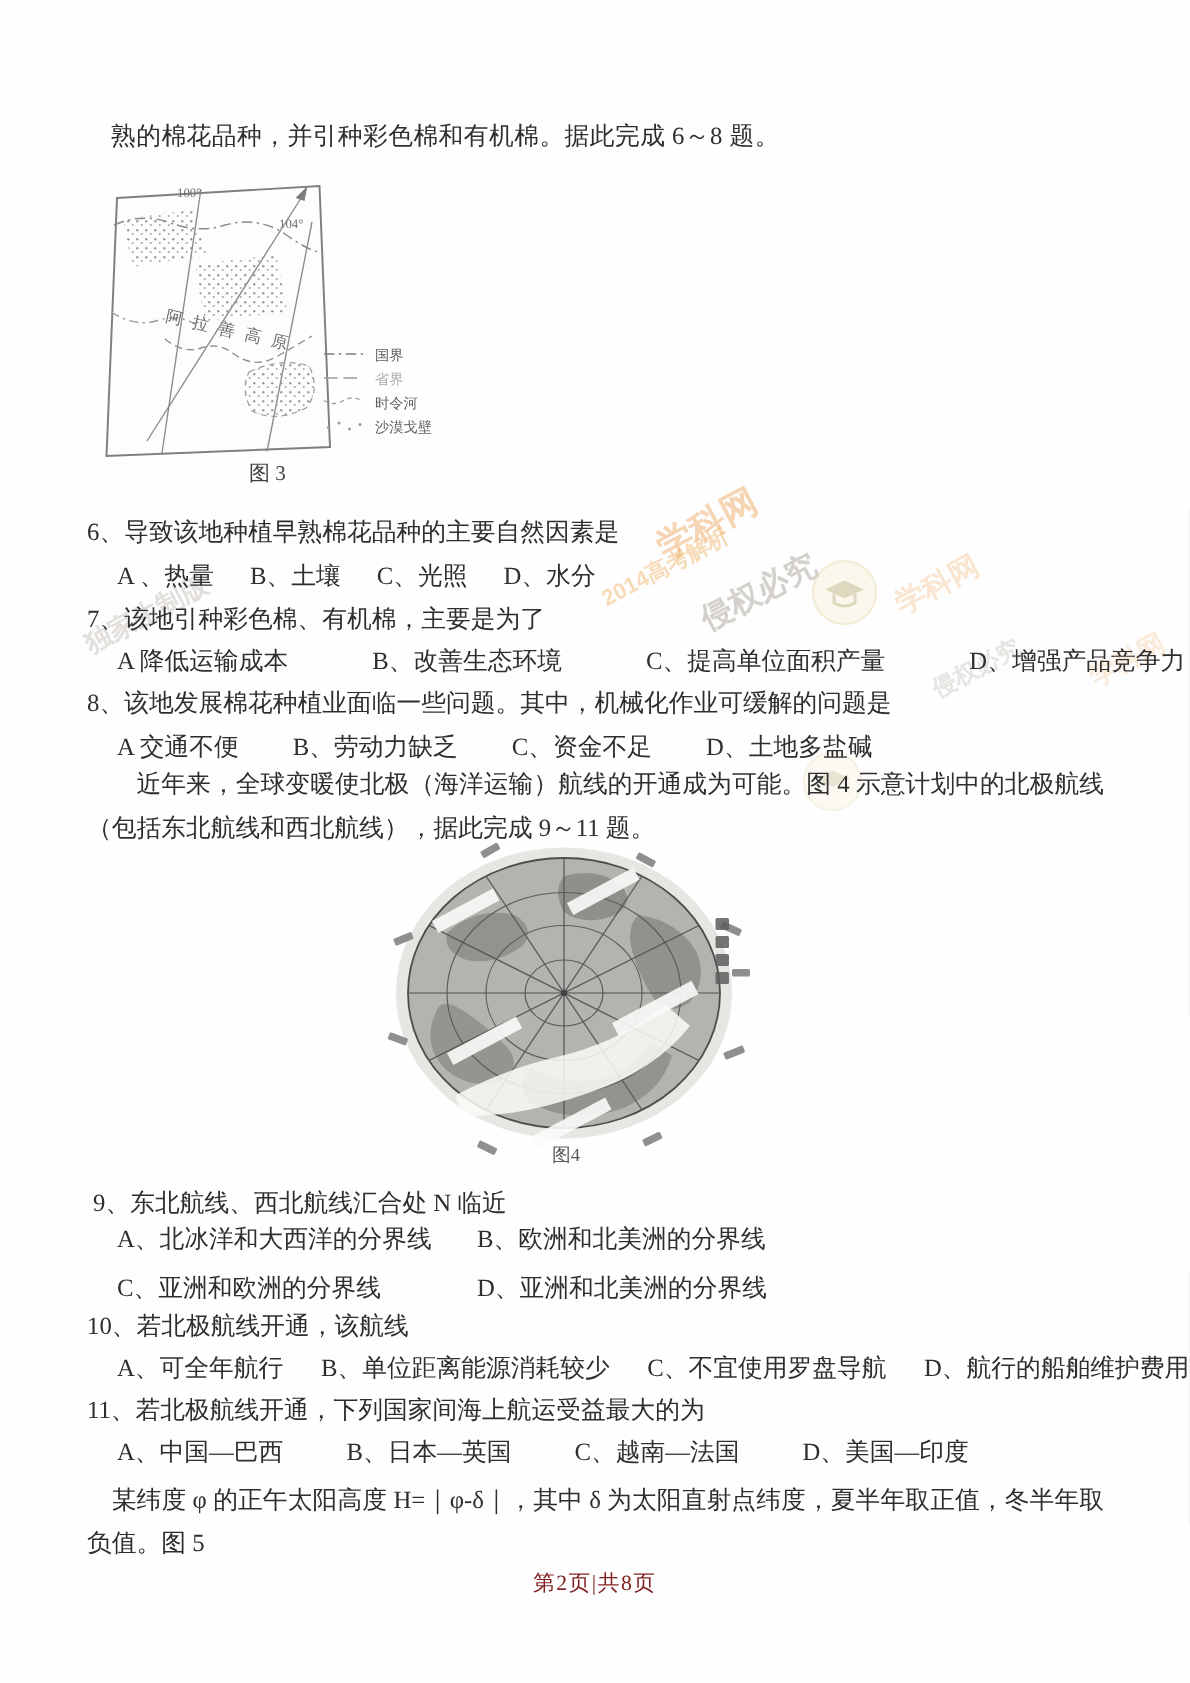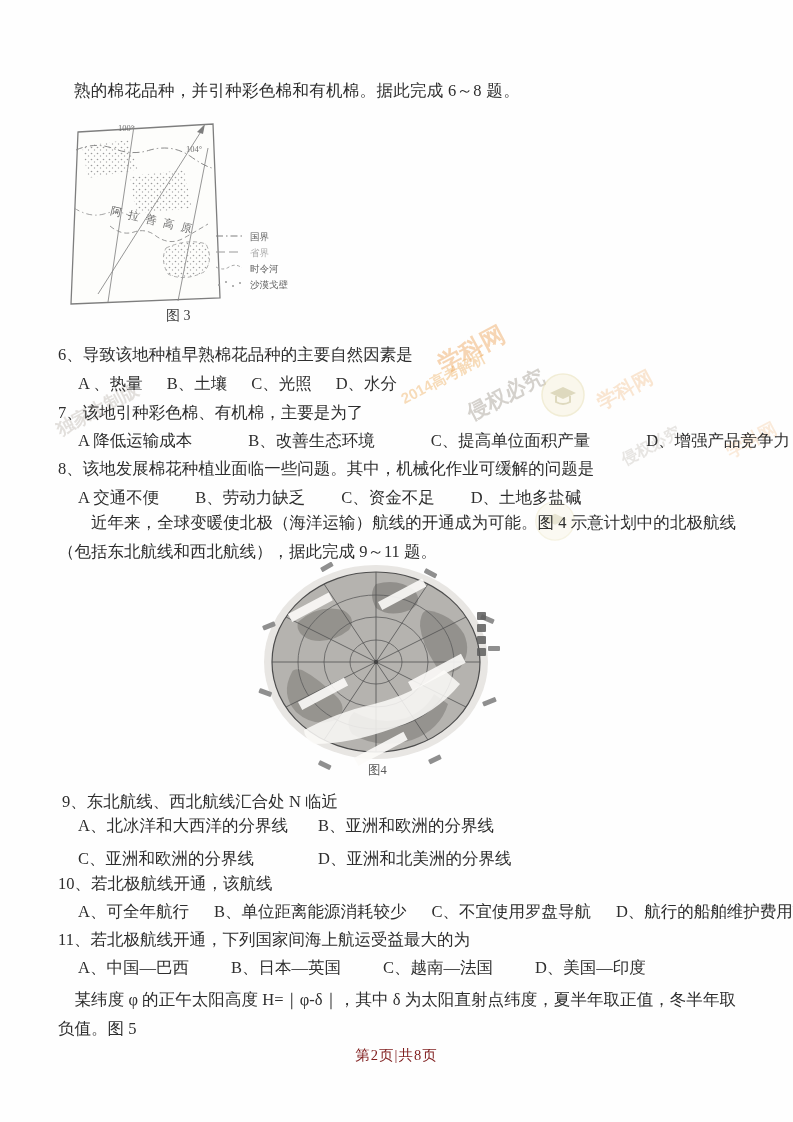--- a/index.html
+++ b/index.html
@@ -191,21 +191,21 @@
 
       <text x="110" y="212" font-size="12.5" fill="#5a5a5a">图4</text>
     </svg>
   </div>
 
   <p class="abs stem" style="top:787px;margin:4px;">
     <span>9、</span><span>东北航线、西北航线汇合处 N 临近</span>
   </p>
   <div class="abs" style="top:815px;left:78px;display:grid;grid-template-columns:240px auto;row-gap:11px;white-space:nowrap;">
     <span>A、北冰洋和大西洋的分界线</span>
-    <span>B、亚洲和欧洲的分界线</span>
+    <span>B、欧洲和北美洲的分界线</span>
     <span>C、亚洲和欧洲的分界线</span>
     <span>D、亚洲和北美洲的分界线</span>
   </div>
 
   <p class="abs stem" style="top:873px;margin:0;">
     <span>10、</span><span>若北极航线开通，该航线</span>
   </p>
   <div class="abs opts" style="top:901px;gap:25px;">
     <span>A、可全年航行</span>
     <span>B、单位距离能源消耗较少</span>

